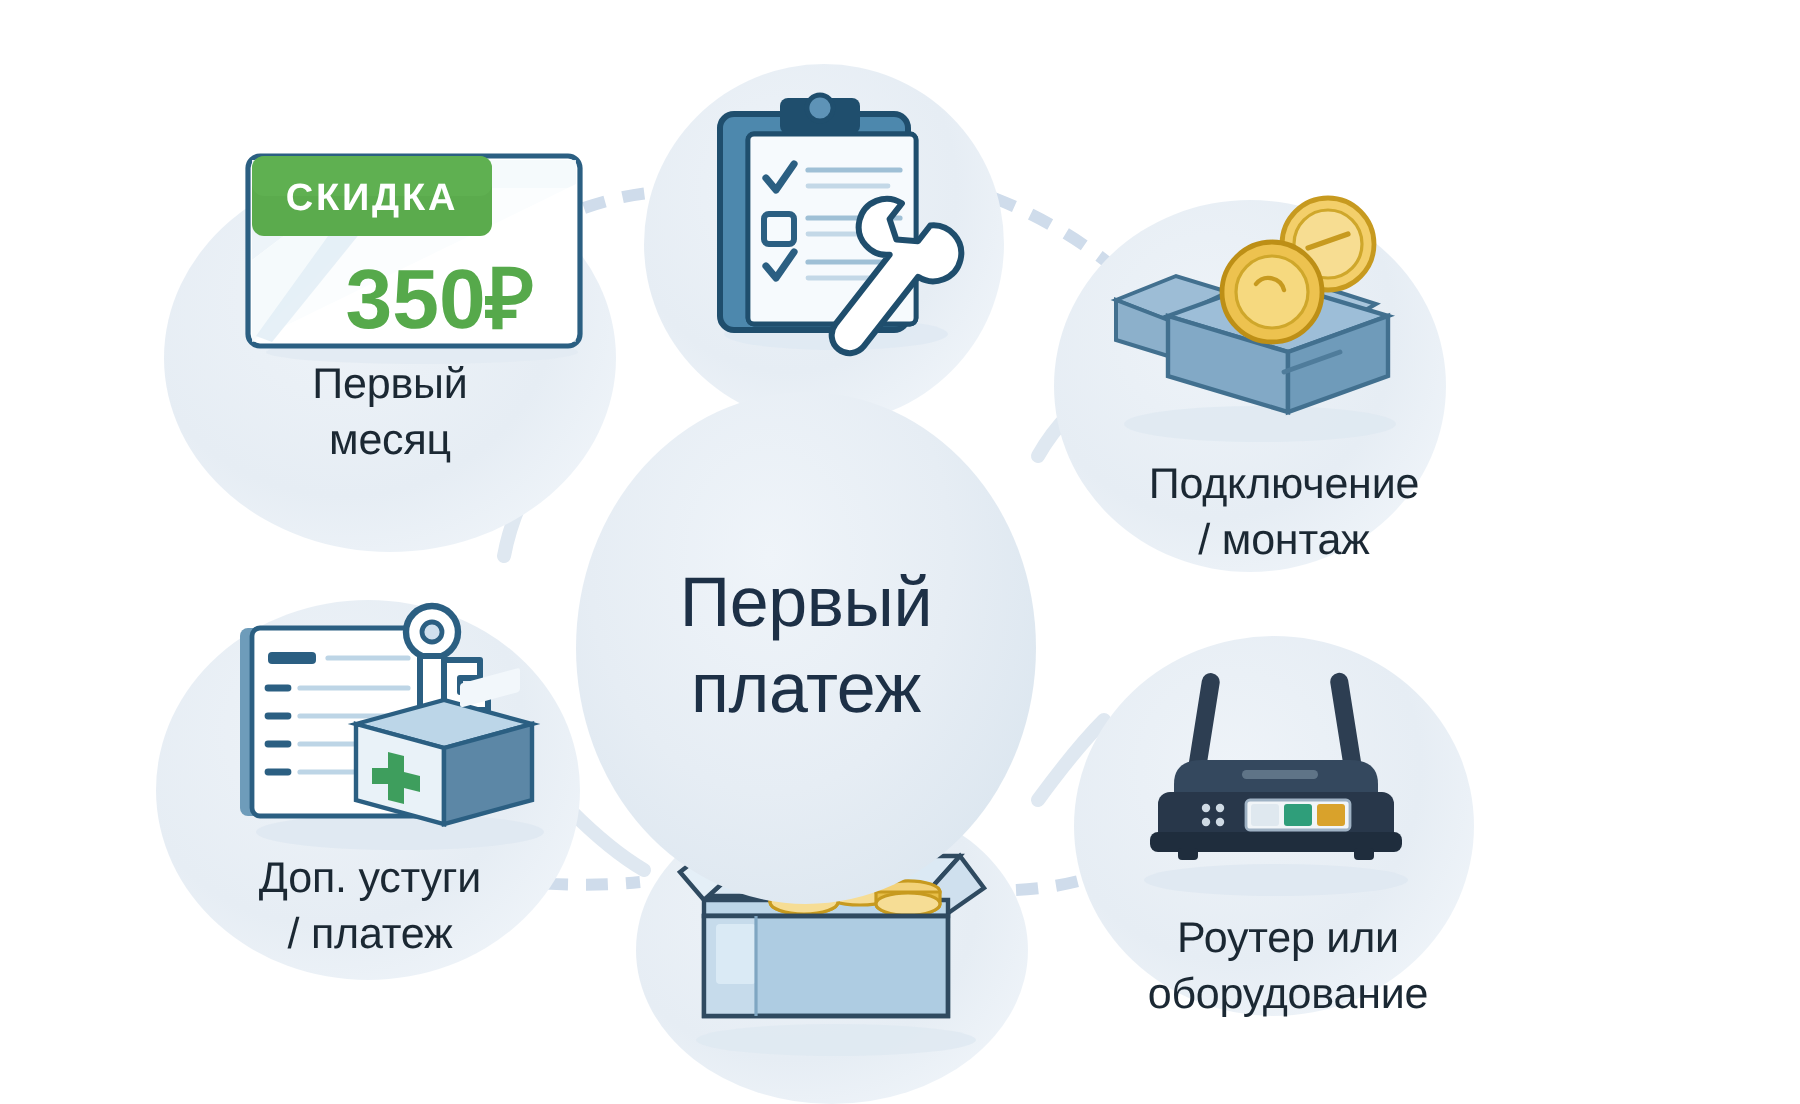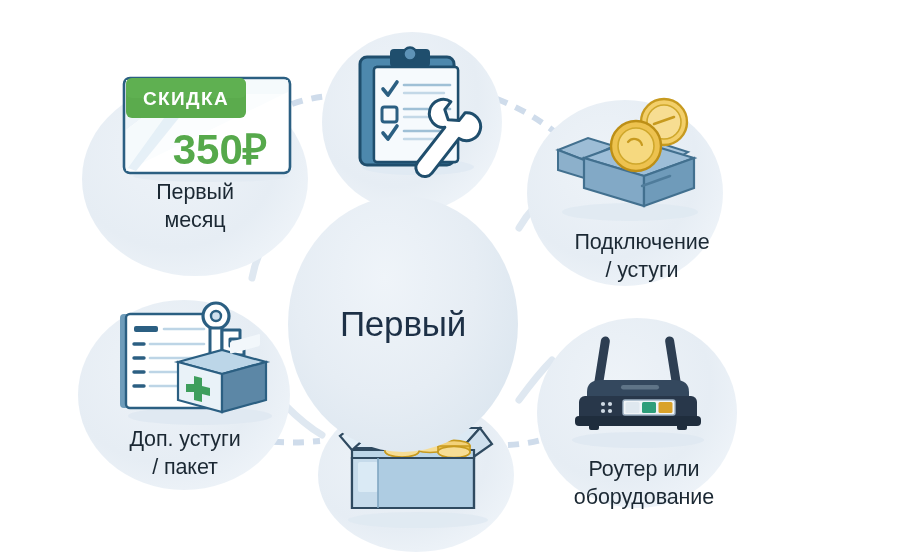--- a/index.html
+++ b/index.html
@@ -174,21 +174,21 @@
           <ellipse cx="116" cy="20" rx="17" ry="17" fill="#f7dd92" stroke="#cfa72b" stroke-width="1.6"></ellipse>
           <line x1="106" y1="22" x2="126" y2="15" stroke="#c79a1f" stroke-width="2.6" stroke-linecap="round"></line>
           <ellipse cx="88" cy="44" rx="25" ry="25" fill="#edc24f" stroke="#bd8f16" stroke-width="2.4"></ellipse>
           <ellipse cx="88" cy="44" rx="18" ry="18" fill="#f6d97f" stroke="#cfa72b" stroke-width="1.6"></ellipse>
           <path d="M80,40 a8,8 0 0 1 14,3" fill="none" stroke="#c79a1f" stroke-width="2.2" stroke-linecap="round"></path>
         </g>
       </svg>
     </div>
 
     <div class="node-label" style="left:530px; top:228px; width:224px;">Подключение
-/ устуги</div>
+/ монтаж</div>
   </div>
 
   <div class="node">
     <div class="halo" style="left:537px; top:318px; width:200px; height:190px;"></div>
 
     <div class="icon-wrap" style="left:553px; top:330px;">
       <svg width="170" height="122" viewBox="0 0 170 122">
         <ellipse cx="85" cy="110" rx="66" ry="8" fill="#dee8f1" opacity="0.85"></ellipse>
 
         <g>
@@ -308,22 +308,23 @@
           <path d="M68,64 L112,52 L156,64 L112,76 Z" fill="#bcd6e8" stroke="#2b5f82" stroke-width="2.2"></path>
           <path d="M68,64 L112,76 L112,114 L68,102 Z" fill="#e9f2f8" stroke="#2b5f82" stroke-width="2.2"></path>
           <path d="M112,76 L156,64 L156,102 L112,114 Z" fill="#5c87a6" stroke="#2b5f82" stroke-width="2.2"></path>
           <rect x="120" y="76" width="30" height="12" rx="1.5" fill="#f2f7fb" transform="skewY(-15)"></rect>
           <path d="M84,78 l0,8 l-8,0 l0,8 l8,0 l0,8 l8,2 l0,-8 l8,2 l0,-8 l-8,-2 l0,-8 z" fill="#3e9e5d"></path>
         </g>
       </svg>
     </div>
 
     <div class="node-label" style="left:75px; top:425px; width:220px;">Доп. устуги
-/ пакет</div>
+/ платеж</div>
   </div>
 
   <div class="center-bubble">
     <div class="center-text">
       <div>Первый</div>
+      <div>платеж</div>
     </div>
   </div>
 
 </div>
 
 </body></html>

